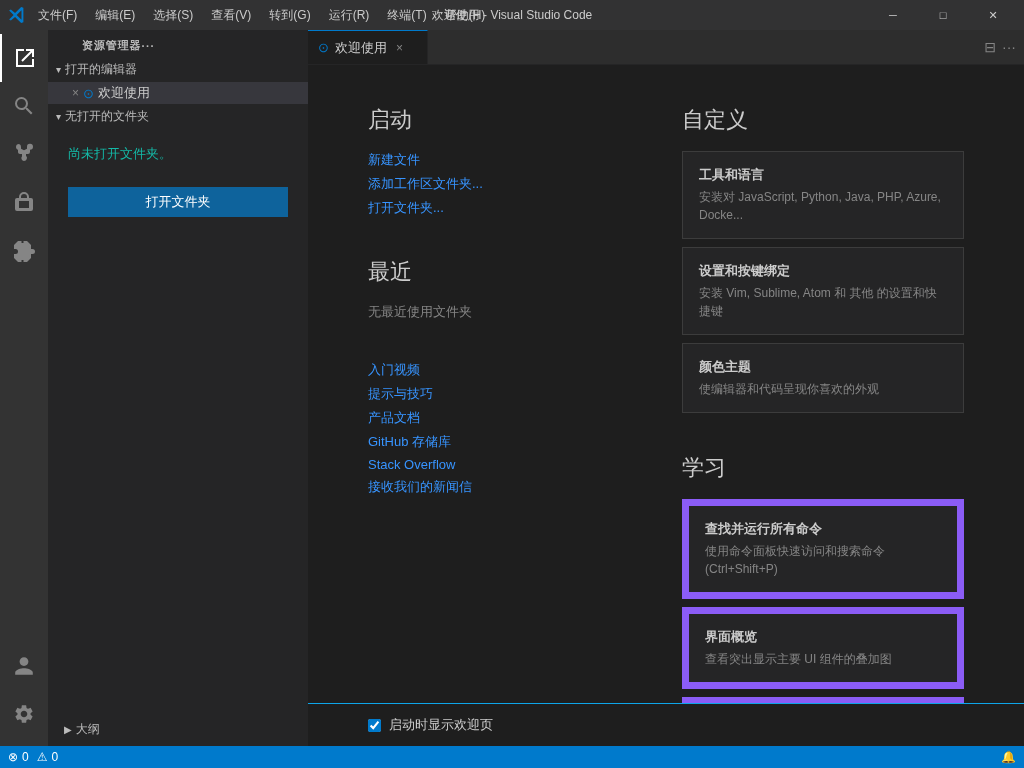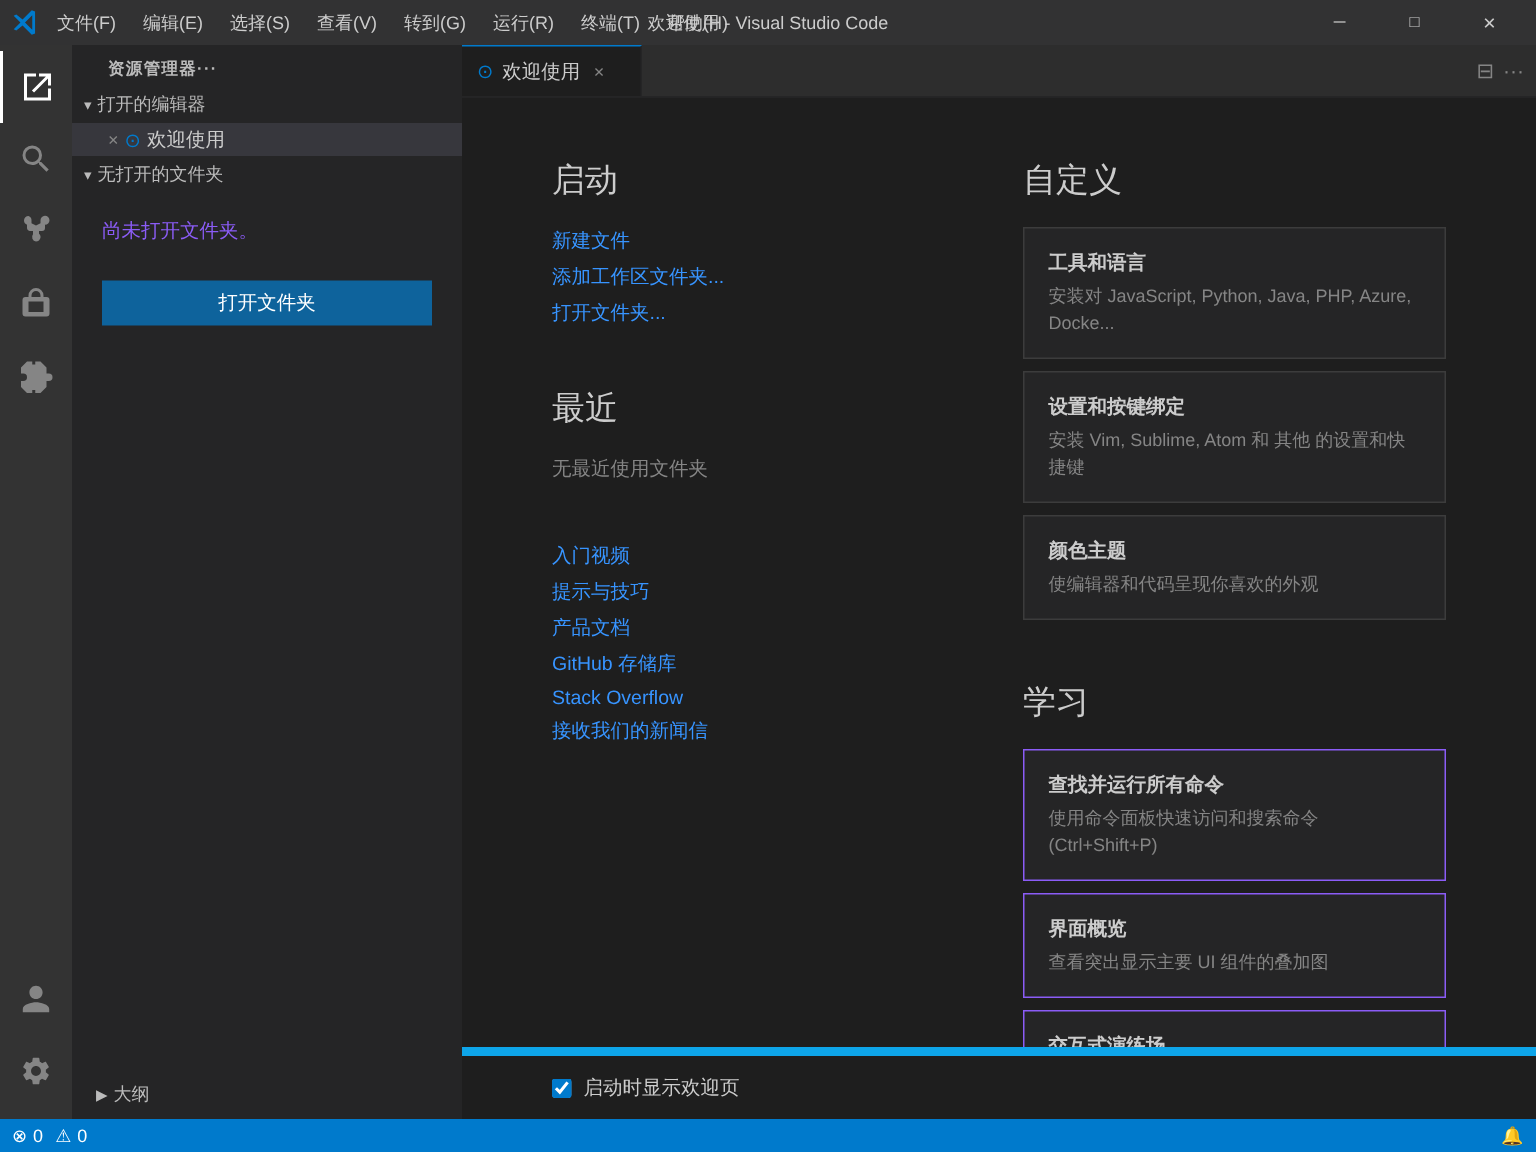--- a/index.html
+++ b/index.html
@@ -115,21 +115,21 @@
     
     #sidebar {
       width: 260px;
       background: #252526;
       flex-shrink: 0;
       display: flex;
       flex-direction: column;
       overflow: hidden;
     }
     #sidebar-header {
-      padding: 8px 12px 4px 24px;
+      padding: 8px 12px 4px 34px;
       font-size: 11px;
       font-weight: 700;
       letter-spacing: 0.08em;
       color: #bbbbbb;
       display: flex;
       align-items: center;
       justify-content: flex-start;
     }
     .sidebar-section-title {
       display: flex;
@@ -157,21 +157,21 @@
       color: #858585;
     }
     .sidebar-file-item .vscode-icon {
       color: #007acc;
       margin-right: 4px;
       font-size: 13px;
     }
     .no-folder-msg {
       padding: 16px 20px;
       font-size: 13px;
-      color: #8b5cf6;
+      color: #14b8a6;
     }
     .open-folder-btn {
       margin: 8px 20px;
       padding: 6px 12px;
       background: #0e639c;
       color: #ffffff;
       border: none;
       cursor: pointer;
       font-size: 13px;
       text-align: center;
@@ -291,33 +291,33 @@
       margin-bottom: 4px;
     }
     .card-desc {
       font-size: 12px;
       color: #858585;
       line-height: 1.5;
     }
 
     .learn-card {
       background: #252526;
-      border: 1px solid #8b5cf6;
+      border: 7px solid #8b5cf6;
       padding: 14px 16px;
       margin-bottom: 8px;
       cursor: pointer;
     }
 
     
     #checkbox-row {
       display: flex;
       align-items: center;
       gap: 8px;
       padding: 12px 60px;
-      border-top: 6px solid #0ea5e9;
+      border-top: 1px solid #0ea5e9;
       background: #1e1e1e;
       flex-shrink: 0;
     }
     #checkbox-row input[type=checkbox] {
       accent-color: #007acc;
     }
     #checkbox-row label {
       font-size: 13px;
       color: #cccccc;
     }

